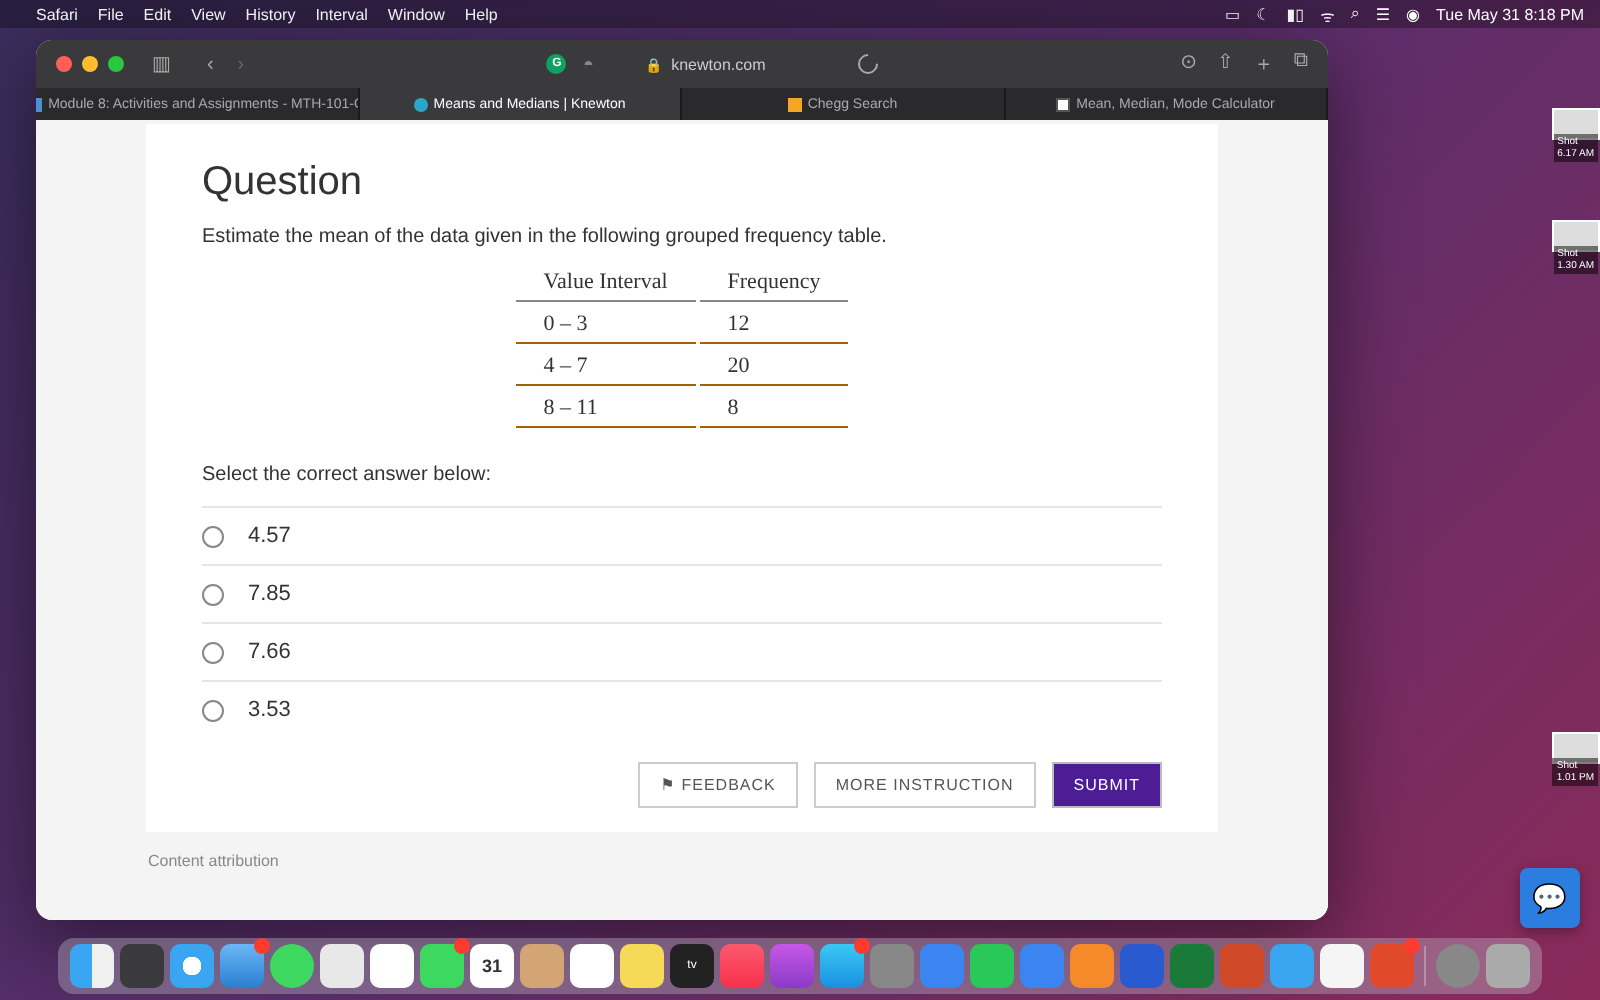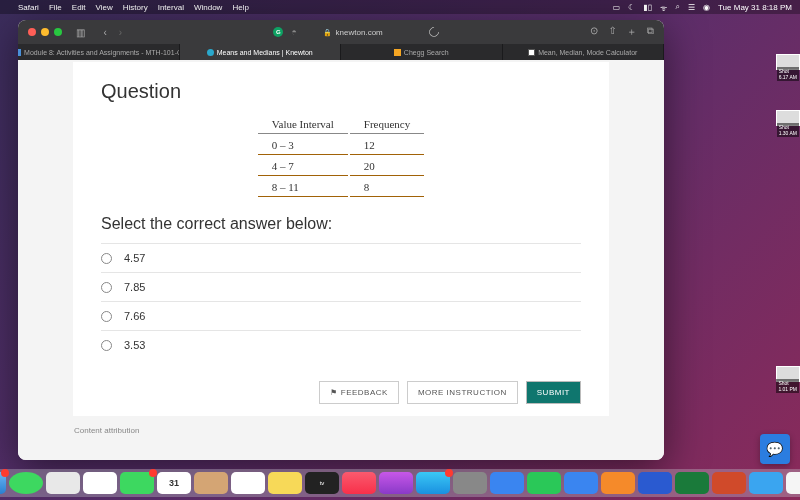--- a/index.html
+++ b/index.html
@@ -28,34 +28,34 @@
 .ti2{background:#2aa8cc;border-radius:50%}
 .ti3{background:#f5a623}
 .ti4{background:#fff;border:1px solid #555}
 .content{height:400px;overflow-y:auto;background:#f4f4f4;padding:0 0 0 0}
 .question-card{background:#fff;margin:0 auto;width:536px;padding:18px 28px 12px 28px;margin-top:2px}
 .q-title{font-size:20px;color:#333;margin-bottom:10px;font-weight:400}
 .q-prompt{font-size:10px;color:#333;margin-bottom:6px}
 .freq-table{margin:0 auto 16px auto;font-size:11px;color:#333}
 .freq-table th{font-weight:400;padding:3px 14px;border-bottom:1px solid #888;font-family:Georgia,serif}
 .freq-table td{padding:3px 14px;border-bottom:1px solid #a16207;font-family:Georgia,serif}
-.select-prompt{font-size:16px;color:#333;margin:8px 0 10px 0}
+.select-prompt{font-size:10px;color:#333;margin:8px 0 10px 0}
 .answer-row{border-top:1px solid #e5e5e5;padding:8px 0;display:flex;align-items:center;gap:12px;font-size:11px;color:#333;font-family:Georgia,serif}
 .answer-row:last-of-type{border-bottom:1px solid #e5e5e5}
 .radio{width:11px;height:11px;border:1.5px solid #888;border-radius:50%;flex-shrink:0}
-.card-actions{display:flex;justify-content:flex-end;gap:8px;margin-top:22px}
+.card-actions{display:flex;justify-content:flex-end;gap:8px;margin-top:12px}
 .btn{font-size:8px;padding:6px 10px;border:1px solid #ccc;background:#fff;color:#555;letter-spacing:.5px;cursor:pointer}
-.btn-submit{background:#0f766e;color:#fff;border-color:#bbb}
+.btn-submit{background:#4c1d95;color:#fff;border-color:#bbb}
 .attribution{font-size:8px;color:#888;margin:10px 0 0 56px}
 .chat-fab{position:absolute;right:10px;bottom:36px;width:30px;height:30px;background:#2b7de0;border-radius:4px;display:flex;align-items:center;justify-content:center;color:#fff;font-size:14px;box-shadow:0 2px 6px rgba(0,0,0,.3)}
 .desktop-thumbs{position:absolute;right:0;top:54px;display:flex;flex-direction:column;gap:40px}
 .thumb{width:24px;height:16px;background:#ddd;border:1px solid #fff;position:relative}
 .thumb-label{position:absolute;bottom:-12px;right:0;background:rgba(0,0,0,.5);color:#fff;font-size:5px;padding:1px 2px;white-space:nowrap}
 .dock{position:absolute;bottom:3px;left:50%;transform:translateX(-50%);height:28px;background:rgba(200,200,210,.35);border-radius:8px;display:flex;align-items:center;padding:0 6px;gap:3px;backdrop-filter:blur(10px)}
-.dock-icon{width:34px;height:22px;border-radius:5px;position:relative;flex-shrink:0}
+.dock-icon{width:22px;height:22px;border-radius:5px;position:relative;flex-shrink:0}
 .dock-sep{width:1px;height:20px;background:rgba(255,255,255,.3);margin:0 2px}
 .di-finder{background:linear-gradient(90deg,#3aa5f0 50%,#f0f0f0 50%)}
 .di-launch{background:#3a3a3c}
 .di-safari{background:radial-gradient(circle,#fff 30%,#3aa5f0 30%)}
 .di-mail{background:linear-gradient(#6bb7f5,#2a7fd0)}
 .di-msg{background:#3dd860;border-radius:50%}
 .di-maps{background:#e8e8e8}
 .di-photos{background:#fff}
 .di-ft{background:#3dd860}
 .di-cal{background:#fff;display:flex;align-items:center;justify-content:center;font-size:9px;font-weight:bold;color:#333}
@@ -150,20 +150,21 @@
         <span>Chegg Search</span>
       </div>
     <div class="tab">
         <span class="tab-icon ti4"></span>
         <span>Mean, Median, Mode Calculator</span>
       </div>
   </div>
   <div class="content">
     <div class="question-card">
       <h2 class="q-title">Question</h2>
+      <p class="q-prompt">Estimate the mean of the data given in the following grouped frequency table.</p>
       <table class="freq-table">
         <tbody>
             <tr>
               <th>Value Interval</th>
               <th>Frequency</th>
             </tr>
         <tr>
               <td>0 – 3</td>
               <td>12</td>
             </tr>

